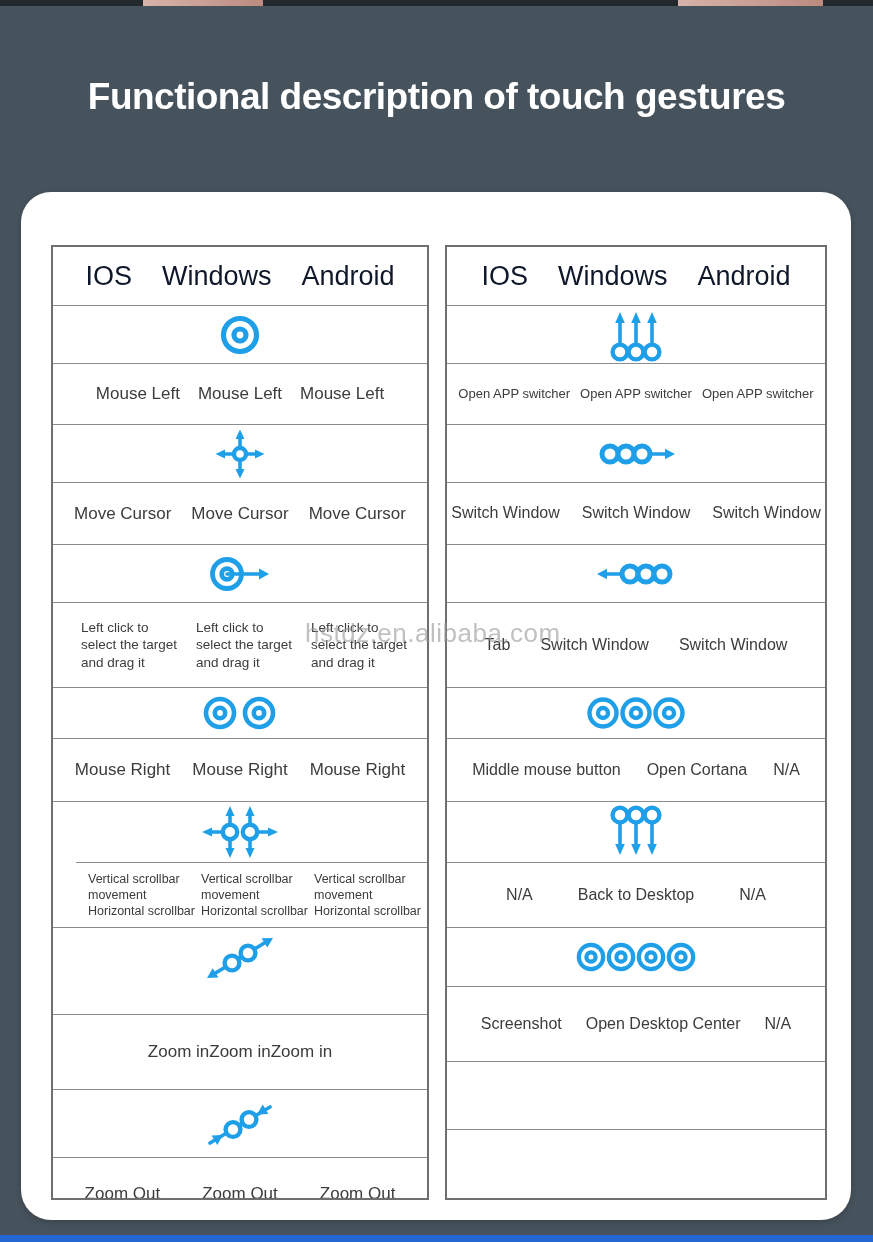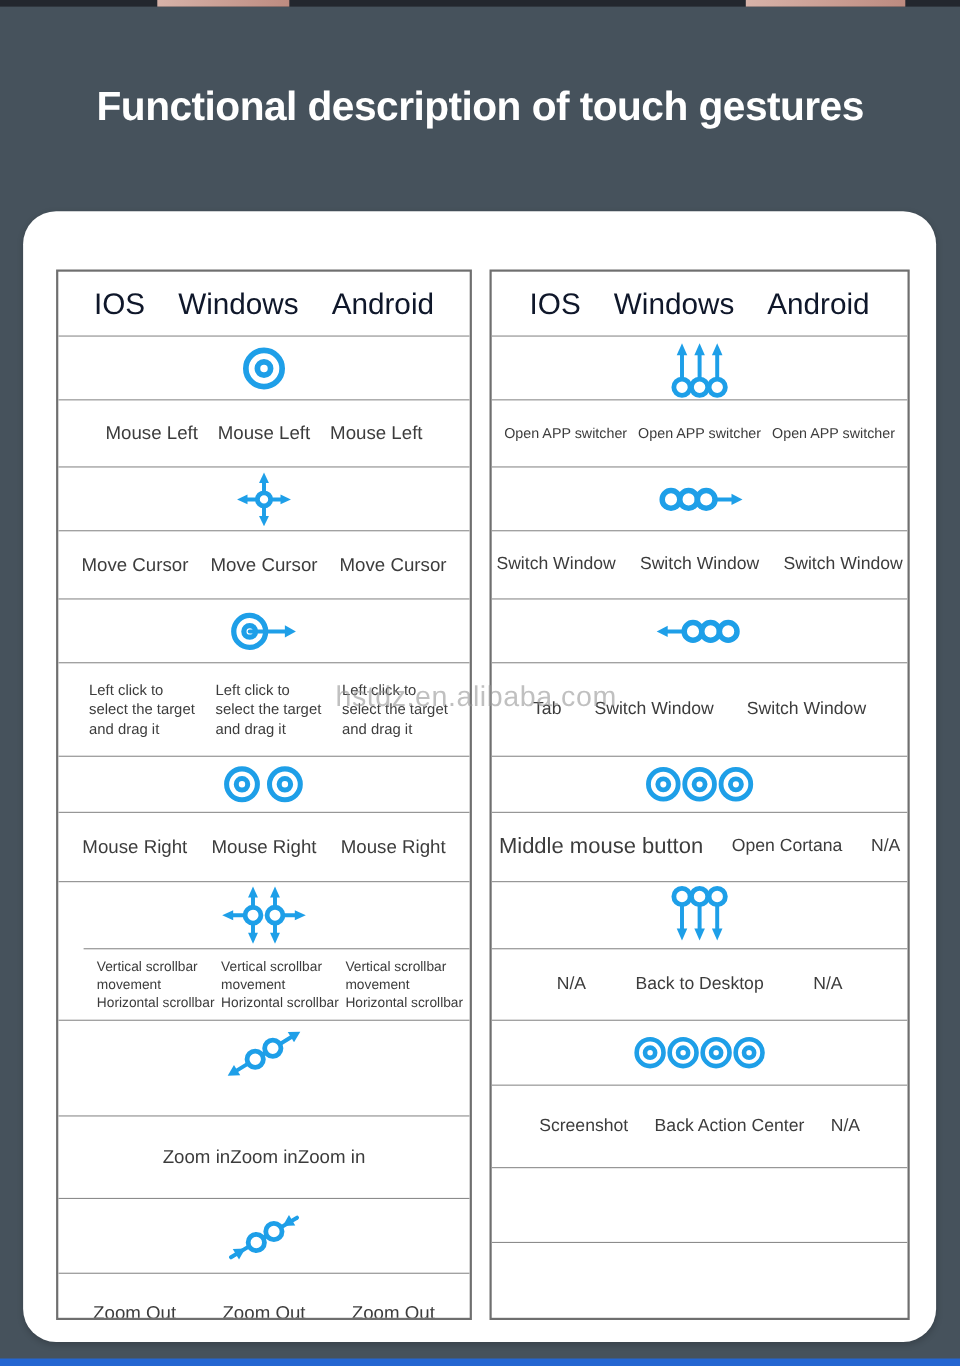--- a/index.html
+++ b/index.html
@@ -261,21 +261,21 @@
             <circle cx="18" cy="19" r="13.5" fill="none" stroke="#1E9FE8" stroke-width="4.4"></circle>
             <circle cx="18" cy="19" r="5" fill="none" stroke="#1E9FE8" stroke-width="4.4"></circle>
             <circle cx="51" cy="19" r="13.5" fill="none" stroke="#1E9FE8" stroke-width="4.4"></circle>
             <circle cx="51" cy="19" r="5" fill="none" stroke="#1E9FE8" stroke-width="4.4"></circle>
             <circle cx="84" cy="19" r="13.5" fill="none" stroke="#1E9FE8" stroke-width="4.4"></circle>
             <circle cx="84" cy="19" r="5" fill="none" stroke="#1E9FE8" stroke-width="4.4"></circle>
           </svg>
         </span>
       </div>
       <div class="trow" style="height: 63px; gap: 26px;">
-        <span class="cell" style="font-size: 20px;">Middle mouse button</span>
+        <span class="cell" style="font-size: 16px;">Middle mouse button</span>
         <span class="cell" style="font-size: 16px;">Open Cortana</span>
         <span class="cell" style="font-size: 16px;">N/A</span>
       </div>
       <div class="trow icon-row" style="height: 61px;">
         <span class="icon-wrap">
           <svg width="68" height="56" viewBox="0 0 68 56" xmlns="http://www.w3.org/2000/svg">
             <line x1="18" y1="18.5" x2="18" y2="41" stroke="#1E9FE8" stroke-width="3.6" stroke-linecap="round"></line>
             <polygon points="13.2,40 22.8,40 18,51" fill="#1E9FE8"></polygon>
             <circle cx="18" cy="11" r="7.4" fill="#fff" stroke="#1E9FE8" stroke-width="4.4"></circle>
             <line x1="34" y1="18.5" x2="34" y2="41" stroke="#1E9FE8" stroke-width="3.6" stroke-linecap="round"></line>
@@ -301,21 +301,21 @@
             <circle cx="46" cy="17" r="4.6" fill="none" stroke="#1E9FE8" stroke-width="4.2"></circle>
             <circle cx="76" cy="17" r="12.2" fill="none" stroke="#1E9FE8" stroke-width="4.2"></circle>
             <circle cx="76" cy="17" r="4.6" fill="none" stroke="#1E9FE8" stroke-width="4.2"></circle>
             <circle cx="106" cy="17" r="12.2" fill="none" stroke="#1E9FE8" stroke-width="4.2"></circle>
             <circle cx="106" cy="17" r="4.6" fill="none" stroke="#1E9FE8" stroke-width="4.2"></circle>
           </svg>
         </span>
       </div>
       <div class="trow" style="height: 75px; gap: 24px;">
         <span class="cell" style="font-size: 16px;">Screenshot</span>
-        <span class="cell" style="font-size: 16px;">Back Action Center</span>
+        <span class="cell" style="font-size: 16px;">Open Desktop Center</span>
         <span class="cell" style="font-size: 16px;">N/A</span>
       </div>
       <div class="trow icon-row" style="height: 68px;"></div>
       <div class="trow" style="height: 72px; gap: 20px;">
         <span class="cell" style="font-size: 16px;"></span>
         <span class="cell" style="font-size: 16px;"></span>
         <span class="cell" style="font-size: 16px;"></span>
       </div>
     </div>
 </div>

